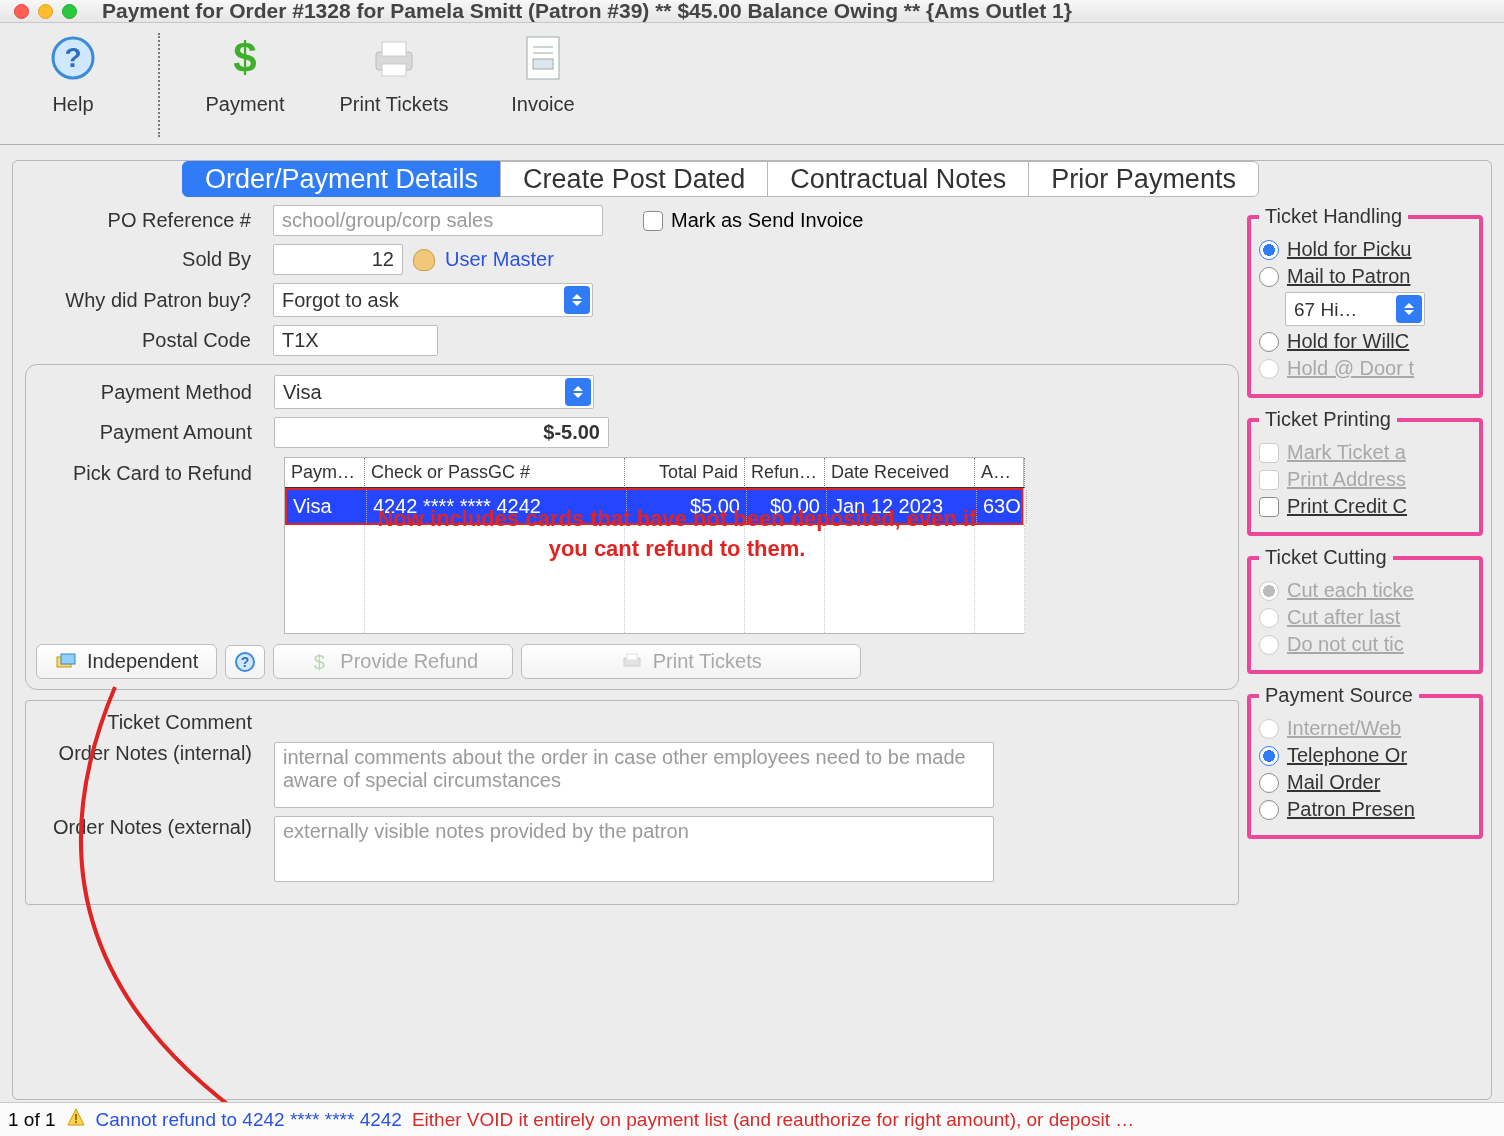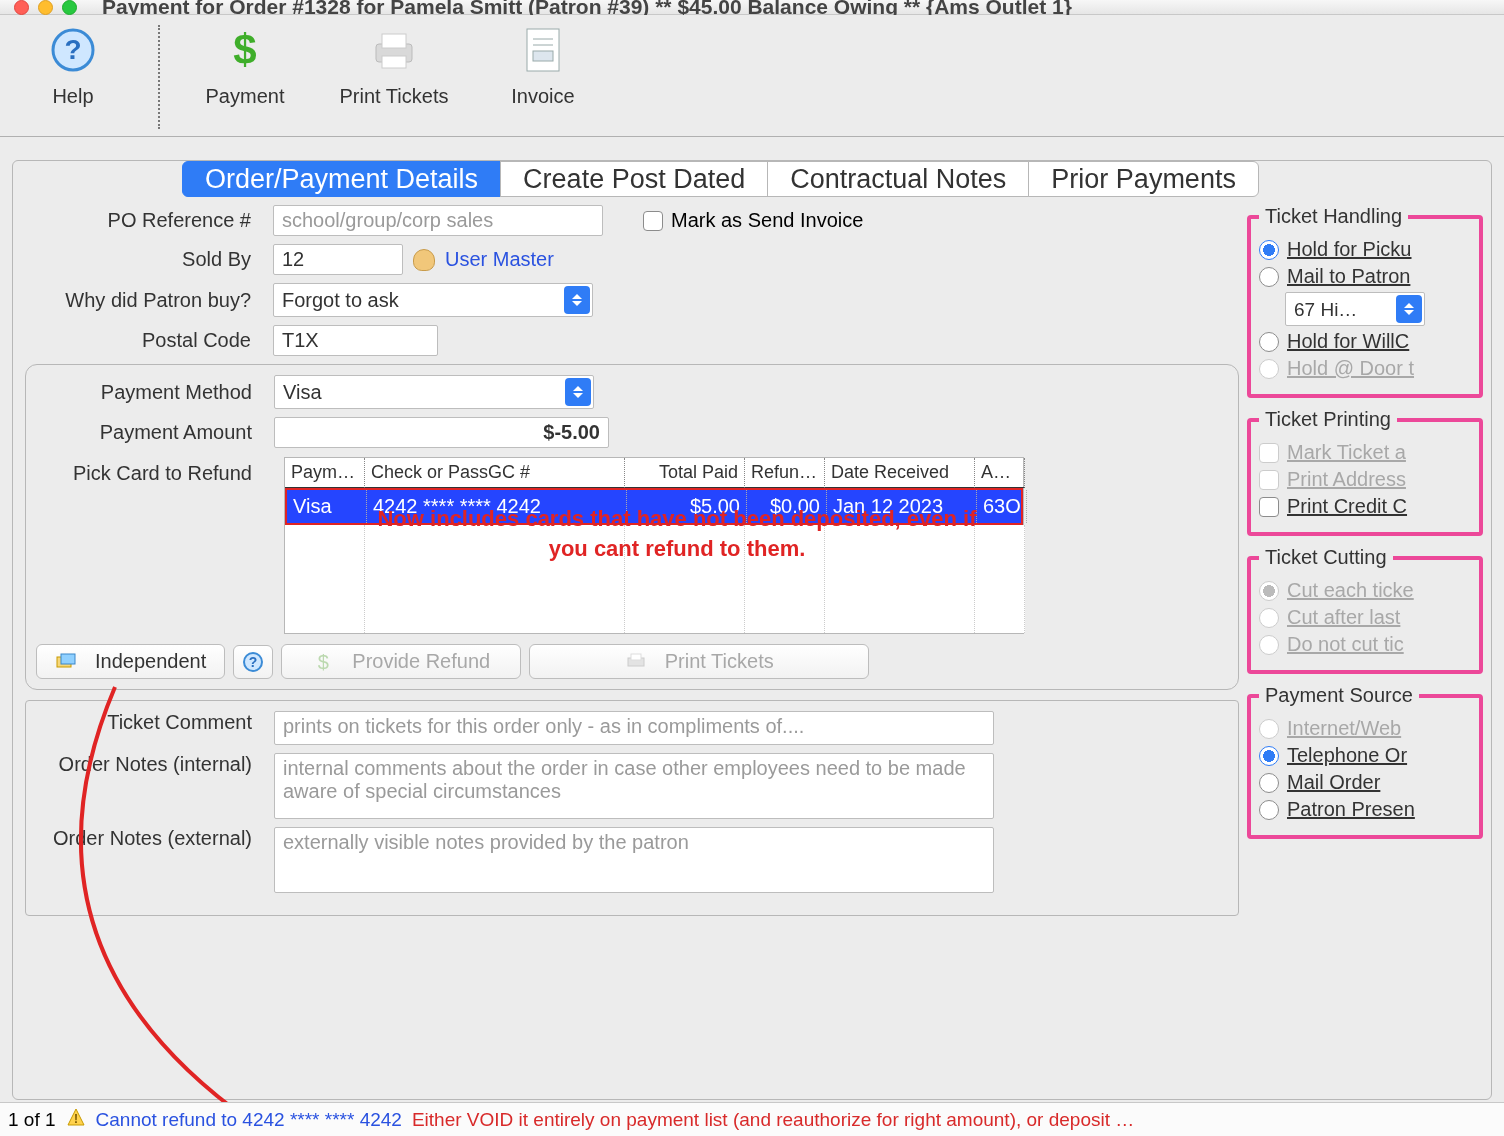--- a/index.html
+++ b/index.html
@@ -7,21 +7,21 @@
     font-family: -apple-system, "Helvetica Neue", Arial, sans-serif;
     font-size: 17px;
     background: #ececec;
     width: 1504px;
     height: 1136px;
     overflow: hidden;
     position: relative;
   }
   
   .titlebar {
-    height: 15px;
+    height: 23px;
     background: linear-gradient(#f7f7f7, #e6e6e6);
     border-bottom: 1px solid #c8c8c8;
     display: flex;
     align-items: center;
     padding: 0 14px;
     gap: 9px;
   }
   .tl-btn { width: 15px; height: 15px; border-radius: 50%; }
   .tl-close { background:#ff5f57; border:1px solid #e24640;}
   .tl-min   { background:#ffbd2e; border:1px solid #dfa023;}
@@ -173,21 +173,21 @@
     font-weight:600;
     text-align:center;
     line-height:1.35;
     pointer-events:none;
   }
   .btnbar { display:flex; gap:8px; align-items:center; margin:10px 0 0 10px;}
   .macbtn {
     background:linear-gradient(#fff,#f2f2f2);
     border:1px solid #bdbdbd; border-radius:6px;
     padding:5px 18px; font-size:20px; color:#333;
-    display:inline-flex; align-items:center; gap:18px;
+    display:inline-flex; align-items:center; gap:10px;
   }
   .macbtn.disabled { color:#a8a8a8;}
   .ic-sm { width:22px; height:22px; display:inline-block;}
   
   .notes-panel {
     border:1px solid #b7b7b7; border-radius:4px;
     margin-top: 10px;
     padding:10px 10px 14px 0;
   }
   .ta { resize:none; }
@@ -283,21 +283,21 @@
     <div class="row">
       <div class="lblcol">PO Reference #</div>
       <input class="text" style="width: 330px;" placeholder="school/group/corp sales">
       <span style="width:40px"></span>
       <span class="chk square"></span>
       <span style="font-size:20px">Mark as Send Invoice</span>
     </div>
 
     <div class="row">
       <div class="lblcol">Sold By</div>
-      <input class="text" style="width: 130px;" value="12">
+      <input class="text" style="width: 130px; text-align: right;" value="12">
       <span class="user-ic"></span>
       <span class="usermaster">User Master</span>
     </div>
 
     <div class="row">
       <div class="lblcol">Why did Patron buy?</div>
       <span class="select-wrap">
         <select class="sel" style="width:320px">
           <option>Forgot to ask</option>
         </select>
@@ -385,21 +385,20 @@
               </svg>
           </span>
           <span>Print Tickets</span>
         </button>
       </div>
     </div>
 
     <div class="notes-panel">
       <div class="row" style="align-items:flex-start">
         <div class="lblcol">Ticket Comment</div>
-        <textarea class="ta" rows="1" style="width: 720px; height: 34px;" placeholder="prints on tickets for this order only - as in compliments of...."></textarea>
       </div>
       <div class="row" style="align-items:flex-start">
         <div class="lblcol">Order Notes (internal)</div>
         <textarea class="ta" rows="2" style="width: 720px; height: 66px;" placeholder="internal comments about the order in case other employees need to be made aware of special circumstances"></textarea>
       </div>
       <div class="row" style="align-items:flex-start">
         <div class="lblcol">Order Notes (external)</div>
         <textarea class="ta" rows="2" style="width: 720px; height: 66px;" placeholder="externally visible notes provided by the patron"></textarea>
       </div>
     </div>

